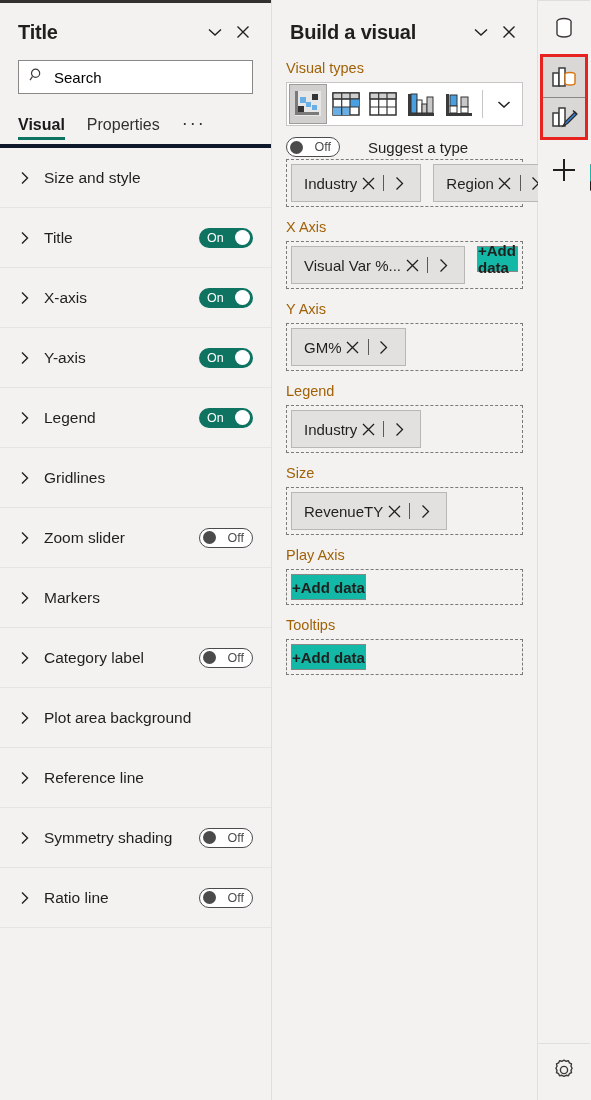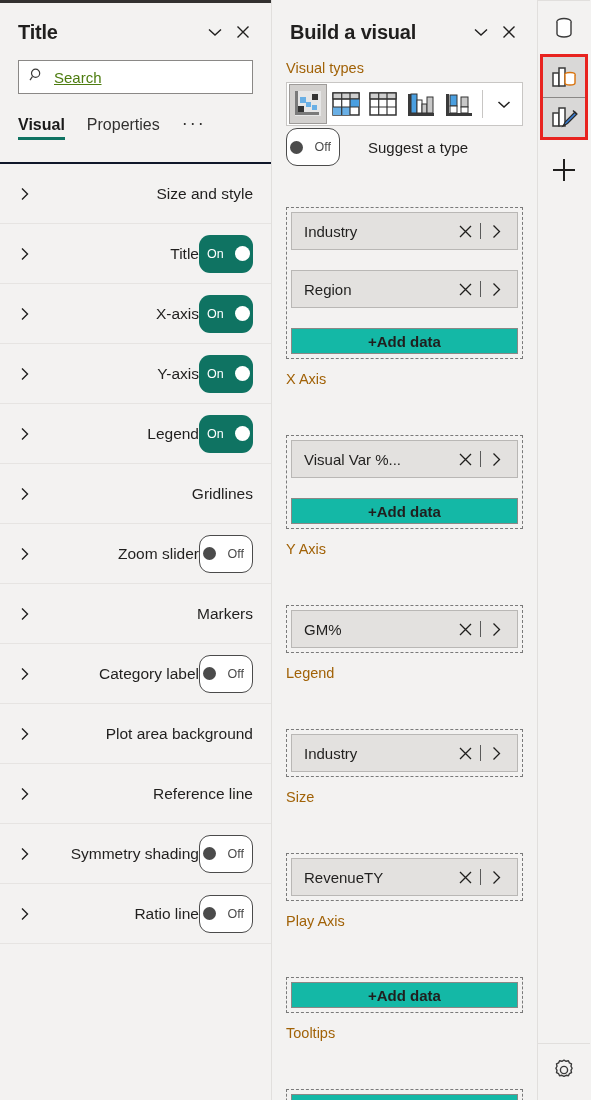--- a/index.html
+++ b/index.html
@@ -58,22 +58,21 @@
     height: 34px;
     border: 1px solid #8a8886;
     background: #ffffff;
     display: flex;
     align-items: center;
     padding: 0 10px;
     gap: 9px;
   }
   .search-placeholder {
     font-size: 15px;
-    color: #4d7c0f;
-    text-decoration: underline;
+    color: #000000;
   }
 
   
   .tabs {
     display: flex;
     align-items: flex-end;
     padding: 16px 18px 0 18px;
     gap: 22px;
     height: 46px;
   }
@@ -96,23 +95,22 @@
   .tab-more {
     font-size: 18px;
     color: #323130;
     letter-spacing: 2px;
     padding-bottom: 6px;
     cursor: pointer;
   }
 
   
   .format-list {
-    margin-top: 22px;
-    border-top: 2px solid #0f172a;
-    text-align: right;
+    margin-top: 4px;
+    border-top: 4px solid #0f172a;
   }
   .format-row {
     height: 60px;
     display: flex;
     align-items: center;
     padding: 0 18px 0 16px;
     border-bottom: 1px solid #e6e4e2;
     cursor: pointer;
   }
   .chev {
@@ -123,21 +121,21 @@
   }
   .format-label {
     font-size: 15.5px;
     color: #201f1e;
     flex: 1;
     white-space: nowrap;
   }
 
   
   .toggle {
-    width: 54px; height: 38px;
+    width: 54px; height: 20px;
     border-radius: 11px;
     display: flex; align-items: center;
     flex: 0 0 auto;
     cursor: pointer;
     position: relative;
   }
   .toggle.on {
     background: #0f7362;
     justify-content: flex-end;
     padding-right: 3px;
@@ -203,23 +201,22 @@
     margin-top: 9px;
     height: 24px;
   }
   .suggest-text { font-size: 15px; color: #201f1e; }
 
   
   .well {
     border: 1px dashed #7a7a7a;
     padding: 4px;
     display: flex;
-    flex-direction: column;
-    gap: 20px;
-    margin-top: 48px;
+    flex-direction: row;
+    gap: 12px;
   }
   .chip {
     height: 38px;
     background: #e3e1df;
     border: 1px solid #b9b7b5;
     display: flex;
     align-items: center;
     padding: 0 10px 0 12px;
     cursor: pointer;
   }

